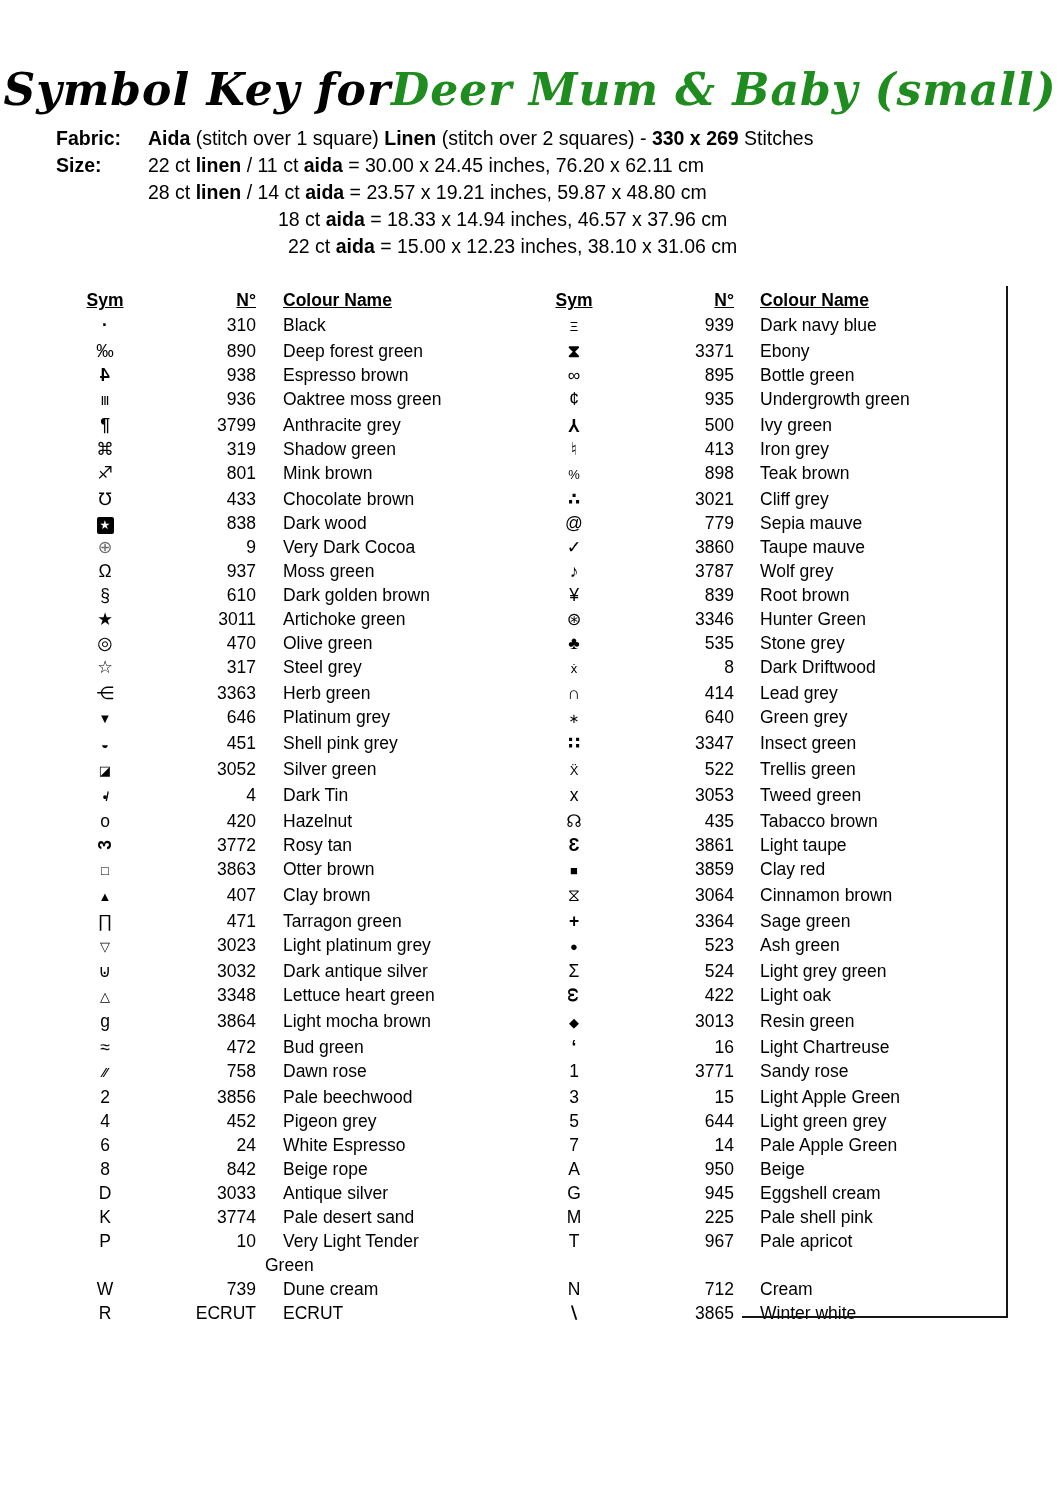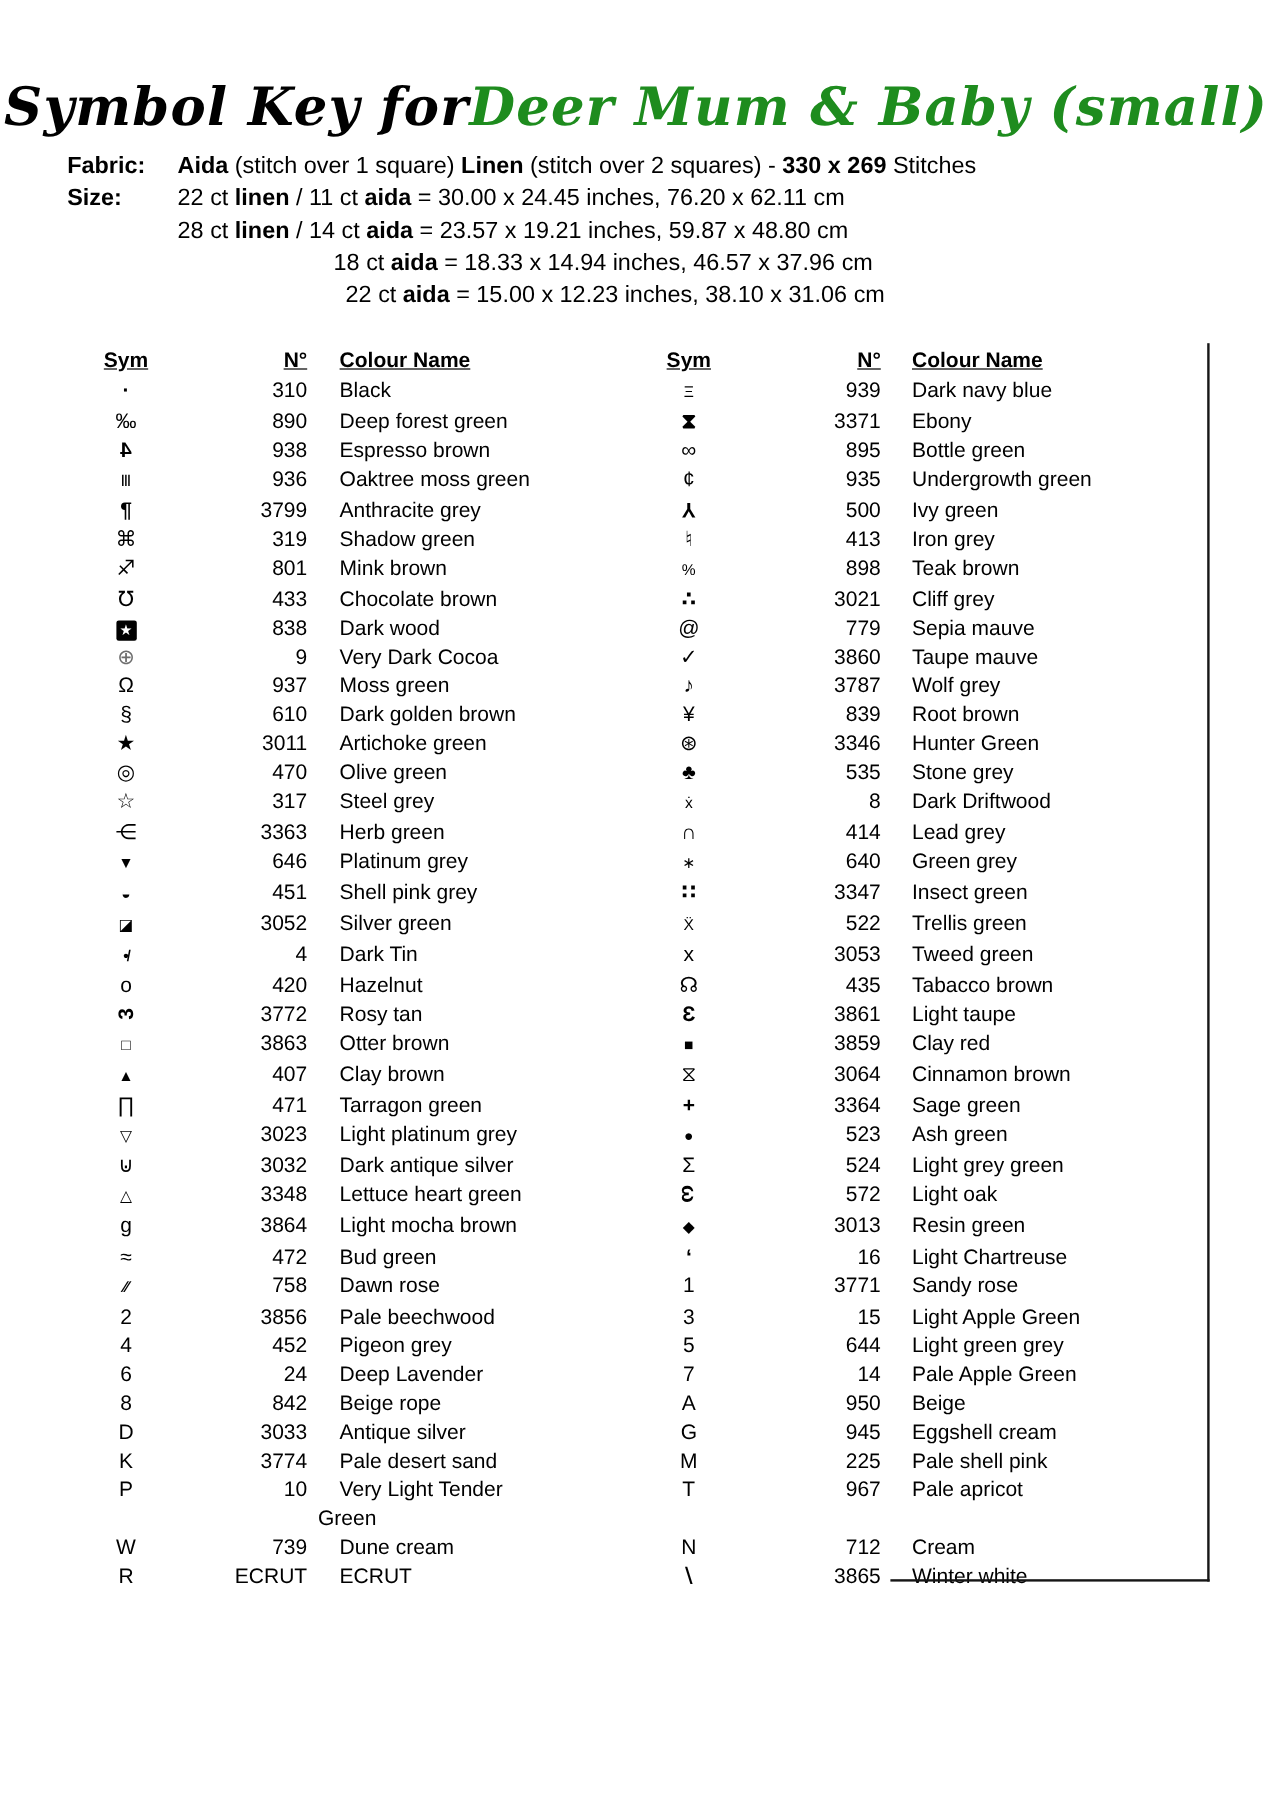--- a/index.html
+++ b/index.html
@@ -322,21 +322,21 @@
           <span class="cR-sym"><span class="g">Σ</span></span>
           <span class="cR-n">524</span>
           <span class="cR-name">Light grey green</span>
         </div>
         <div class="row">
           <span class="cL-sym"><span class="g sm">△</span></span>
           <span class="cL-n">3348</span>
           <span class="cL-name">Lettuce heart green</span>
           <span class="tgap"></span>
           <span class="cR-sym"><span class="g rcw b">ω</span></span>
-          <span class="cR-n">572</span>
+          <span class="cR-n">422</span>
           <span class="cR-name">Light oak</span>
         </div>
         <div class="row">
           <span class="cL-sym"><span class="g">g</span></span>
           <span class="cL-n">3864</span>
           <span class="cL-name">Light mocha brown</span>
           <span class="tgap"></span>
           <span class="cR-sym"><span class="g sm b">◆</span></span>
           <span class="cR-n">3013</span>
           <span class="cR-name">Resin green</span>
@@ -373,21 +373,21 @@
           <span class="cL-n">452</span>
           <span class="cL-name">Pigeon grey</span>
           <span class="tgap"></span>
           <span class="cR-sym"><span class="g">5</span></span>
           <span class="cR-n">644</span>
           <span class="cR-name">Light green grey</span>
         </div>
         <div class="row">
           <span class="cL-sym"><span class="g">6</span></span>
           <span class="cL-n">24</span>
-          <span class="cL-name">Deep Lavender</span>
+          <span class="cL-name">White Espresso</span>
           <span class="tgap"></span>
           <span class="cR-sym"><span class="g">7</span></span>
           <span class="cR-n">14</span>
           <span class="cR-name">Pale Apple Green</span>
         </div>
         <div class="row">
           <span class="cL-sym"><span class="g">8</span></span>
           <span class="cL-n">842</span>
           <span class="cL-name">Beige rope</span>
           <span class="tgap"></span>

